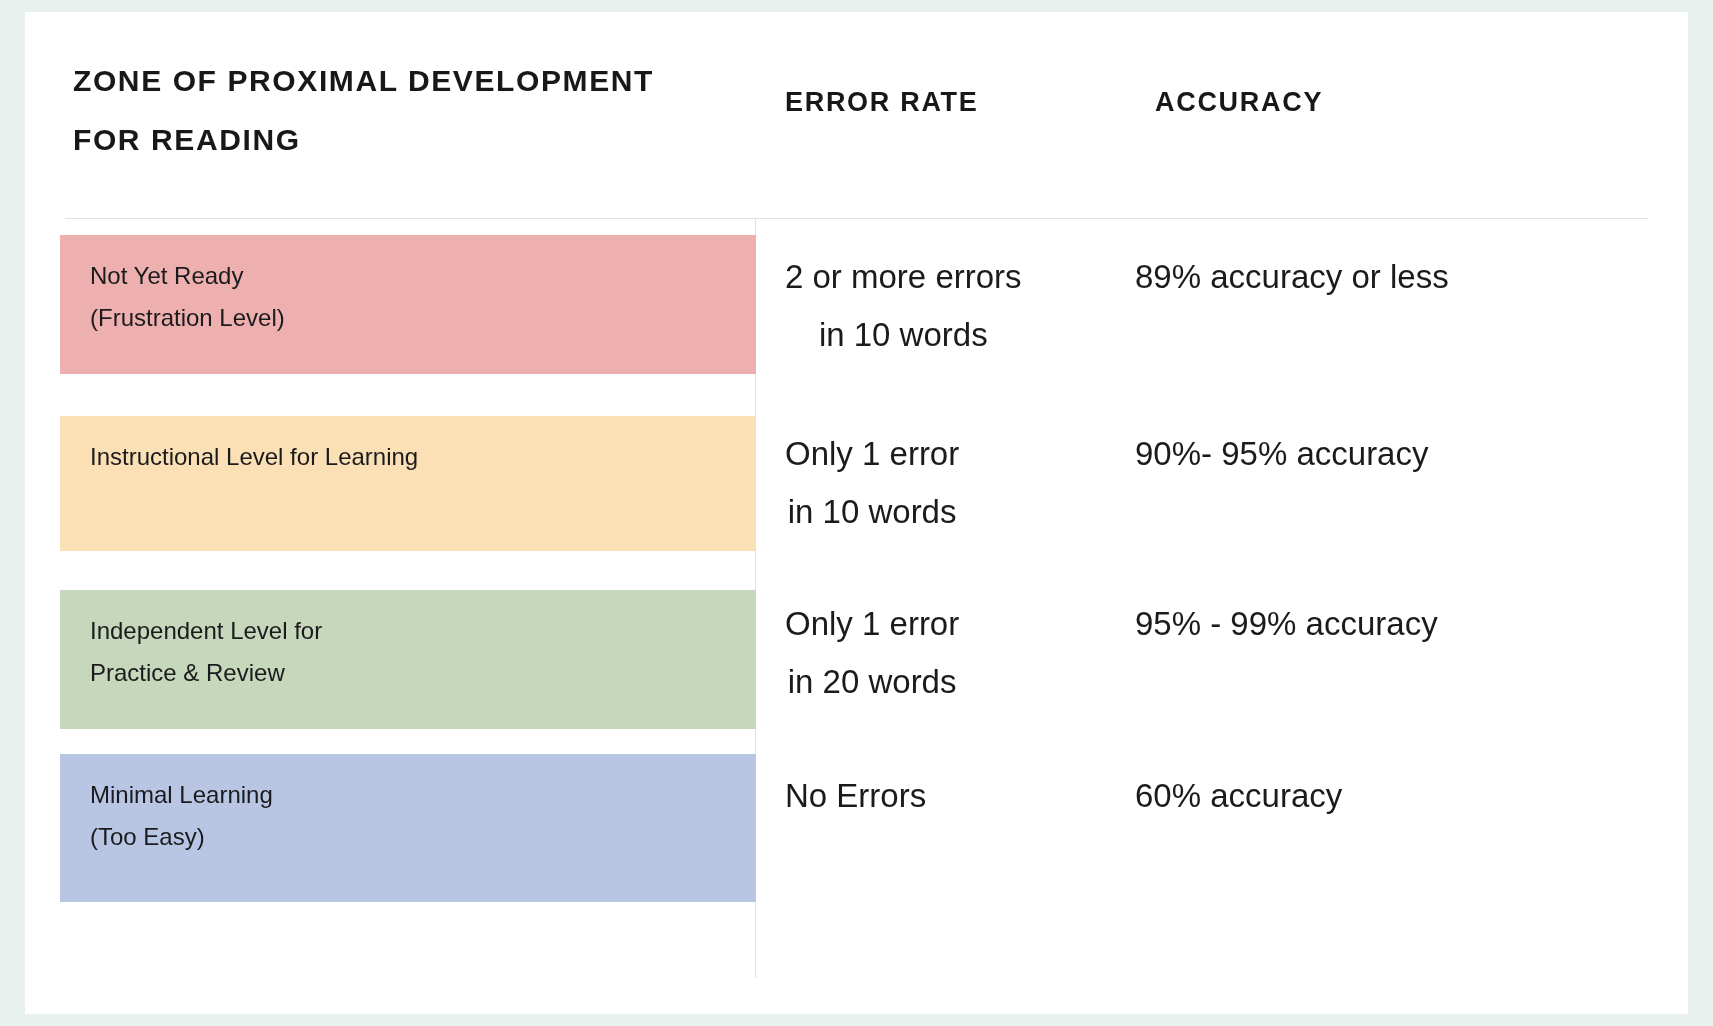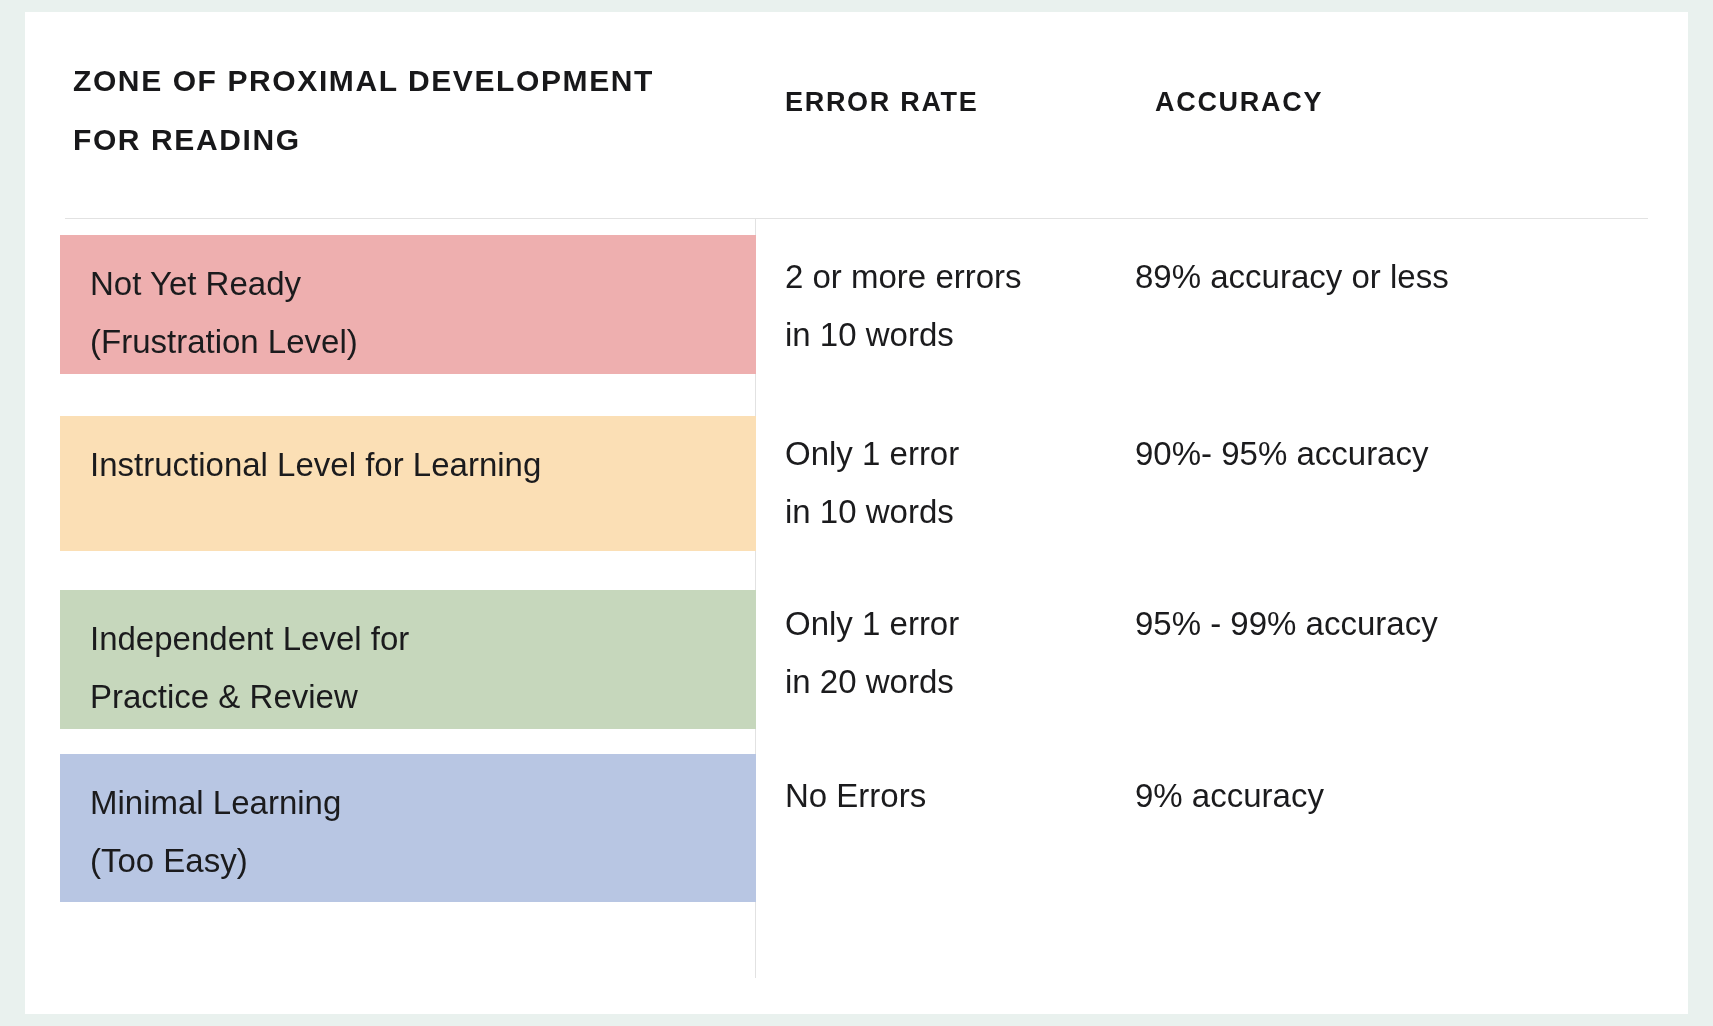--- a/index.html
+++ b/index.html
@@ -82,33 +82,33 @@
     width: 100%;
   }
   .swatch {
     position: absolute;
     left: 35px;
     width: 696px;
     box-sizing: border-box;
     padding: 20px 0 0 30px;
   }
   .swatch .line {
-    font-size: 33px;
+    font-size: 24px;
     line-height: 1.75;
     color: #1b1b1d;
     white-space: nowrap;
   }
   .cell {
     position: absolute;
     font-size: 33px;
     line-height: 1.75;
     color: #1b1b1d;
     white-space: nowrap;
   }
-  .cell.error { left: 760px; }
+  .cell.error { left: 760px; text-align: center; }
   .cell.accuracy { left: 1110px; }
 
   
   #row-0 { top: 223px; }
   #row-0 .swatch { top: 0; height: 139px; }
   #row-0 .cell { top: 13px; }
 
   #row-1 { top: 400px; }
   #row-1 .swatch { top: 4px; height: 135px; }
   #row-1 .cell { top: 13px; }
@@ -178,17 +178,17 @@
 
   <div class="row" id="row-3">
     <div class="swatch" style="background: rgb(184, 198, 227);">
       <div class="line">Minimal Learning</div>
       <div class="line">(Too Easy)</div>
     </div>
     <div class="cell error">
       <div>No Errors</div>
     </div>
     <div class="cell accuracy">
-      <div>9% accuracy</div>
+      <div>60% accuracy</div>
     </div>
   </div>
 
 </div>
 
 </body></html>

